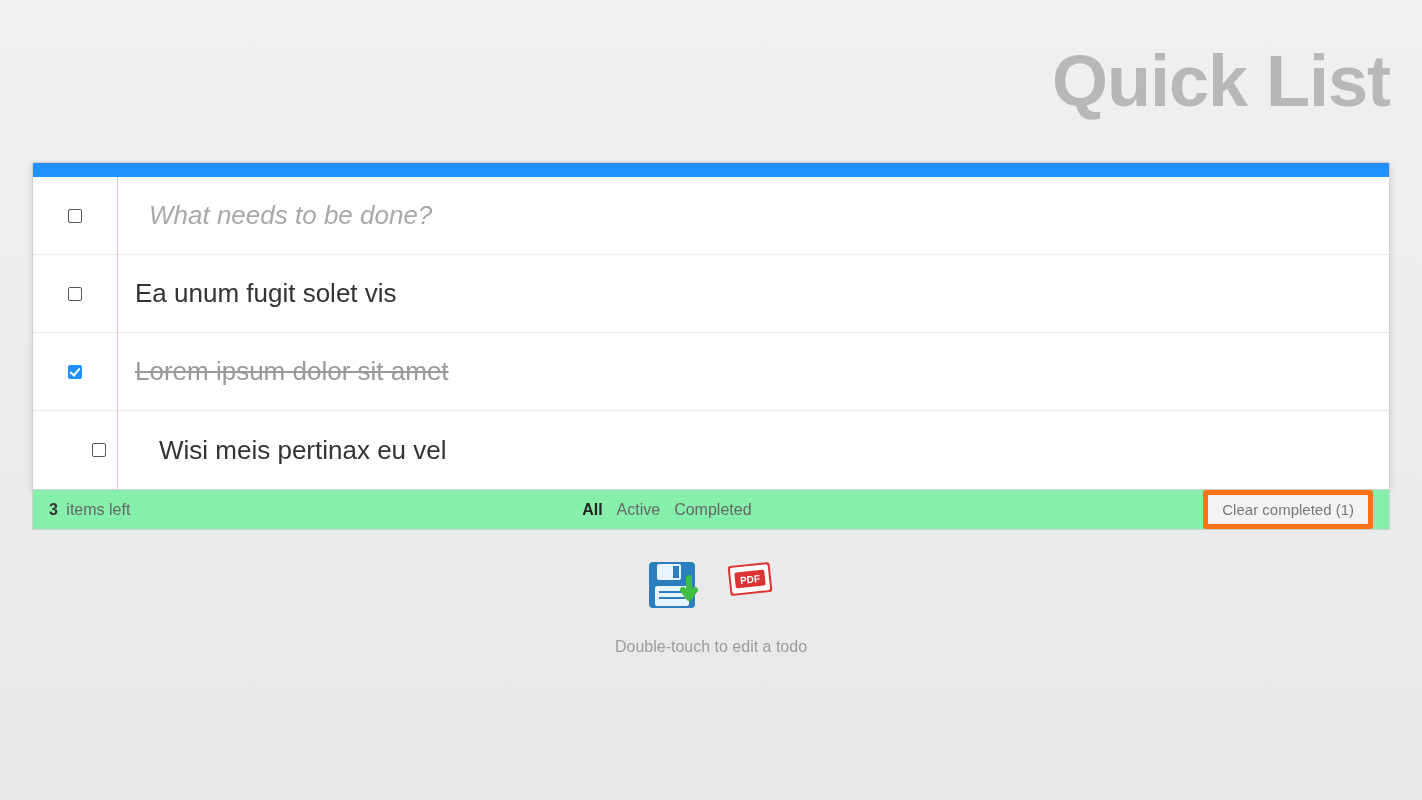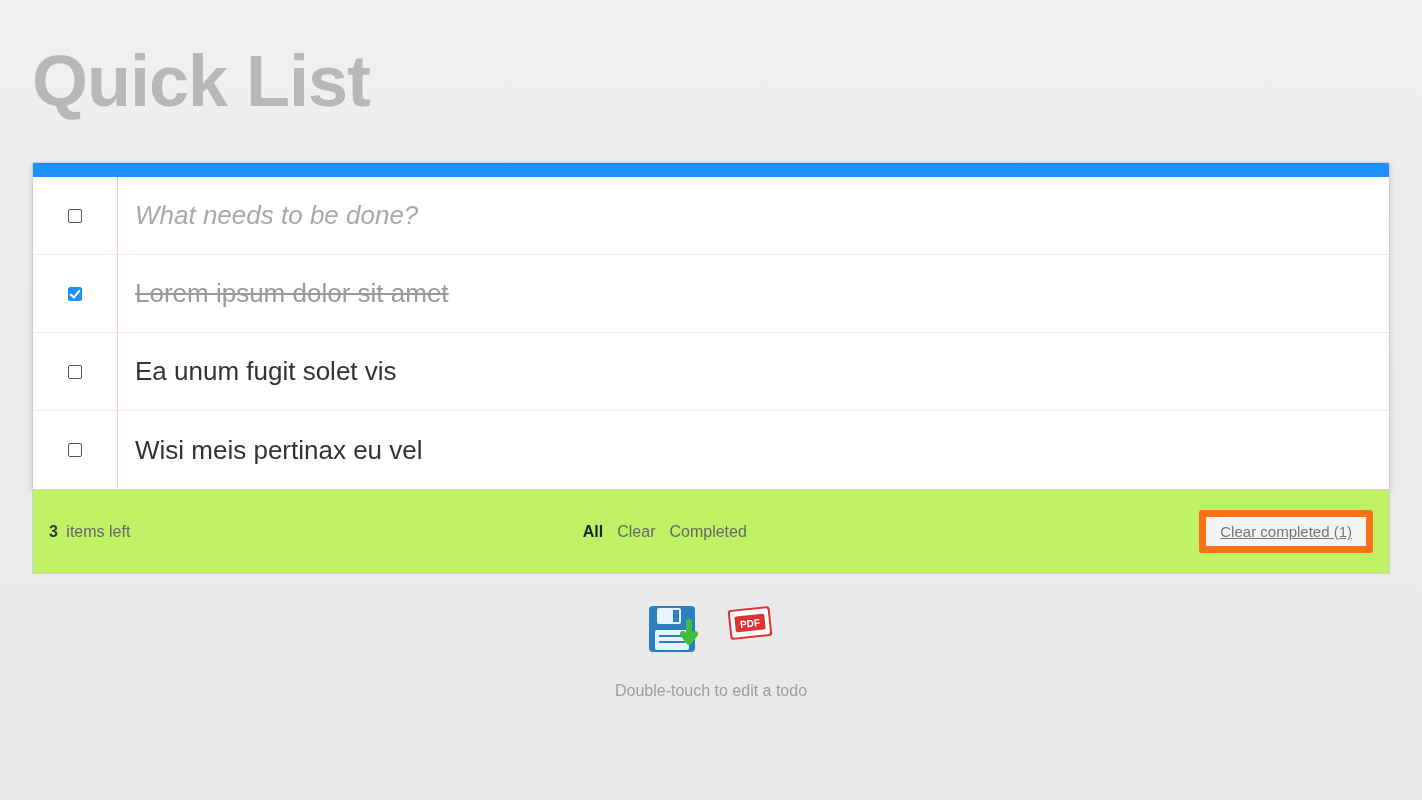--- a/index.html
+++ b/index.html
@@ -8,21 +8,21 @@
     font-family: "Helvetica Neue", Helvetica, Arial, sans-serif;
     background: #eeeeee;
     background-image: linear-gradient(#f0f0f0, #e8e8e8);
     color: #333;
     width: 1422px;
   }
   .wrap {
     padding: 0 32px;
   }
   h1.title {
-    text-align: left;
+    text-align: right;
     font-size: 72px;
     font-weight: 700;
     color: #b8b8b8;
     margin: 40px 0 40px 0;
     letter-spacing: -1px;
   }
   .card {
     background: #fff;
     border: 1px solid #d0d0d0;
     border-radius: 2px;
@@ -39,21 +39,21 @@
       linear-gradient(to right, transparent 84px, #f3c7c7 84px, #f3c7c7 85px, transparent 85px),
       #ffffff;
   }
   .row {
     display: flex;
     align-items: center;
     border-bottom: 1px dotted #d9d9d9;
     min-height: 78px;
     padding: 0 20px 0 0;
   }
-  .row:last-child { border-bottom: none; }
+  .row:last-child { border-bottom: none; margin-left: 24px; }
   .chk-cell {
     width: 84px;
     display: flex;
     align-items: center;
     justify-content: center;
     flex: 0 0 84px;
   }
   .chk {
     width: 14px;
     height: 14px;
@@ -84,53 +84,52 @@
   .todo-text.completed {
     color: #9a9a9a;
     text-decoration: line-through;
   }
   .new-input {
     border: none;
     outline: none;
     font-size: 26px;
     font-style: italic;
     color: #a9a9a9;
-    padding-left: 18px;
+    padding-left: 32px;
     flex: 1;
     background: transparent;
   }
   .new-input::placeholder { color: #a9a9a9; }
   .footer-bar {
-    background: #bef264;
+    background: #86efac;
     border: 1px solid #d0d0d0;
     border-top: none;
     display: flex;
     align-items: center;
     justify-content: space-between;
-    padding: 20px 16px;
+    padding: 0 16px;
     font-size: 16px;
     color: #666;
   }
   .footer-left b { color: #333; margin-right: 4px; }
   .filters {
     display: flex;
     gap: 14px;
     justify-content: space-between;
   }
   .filters .filter { color: #666; cursor: pointer; }
   .filters .filter.active { color: #222; font-weight: 700; }
   .clear-btn {
     background: #f3f3f3;
-    border: 7px solid #f97316;
+    border: 5px solid #f97316;
     border-radius: 3px;
     padding: 6px 14px;
     font-size: 15px;
     color: #777;
     cursor: pointer;
-    text-decoration: underline;
   }
   .below {
     text-align: center;
     margin-top: 28px;
   }
   .icon-row {
     display: flex;
     justify-content: center;
     gap: 24px;
     margin-bottom: 26px;
@@ -158,51 +157,51 @@
 
       <div class="row">
         <div class="chk-cell">
           <div class="chk"></div>
         </div>
         <input class="new-input" type="text" placeholder="What needs to be done?" style="">
       </div>
 
       <div class="row">
         <div class="chk-cell">
+          <div class="chk"></div>
+        </div>
+        <div class="todo-text">Ea unum fugit solet vis</div>
+      </div>
+
+      <div class="row">
+        <div class="chk-cell">
           <div class="chk checked"></div>
         </div>
         <div class="todo-text completed">Lorem ipsum dolor sit amet</div>
-      </div>
-
-      <div class="row">
-        <div class="chk-cell">
-          <div class="chk"></div>
-        </div>
-        <div class="todo-text">Ea unum fugit solet vis</div>
       </div>
 
 
       <div class="row">
         <div class="chk-cell">
           <div class="chk"></div>
         </div>
         <div class="todo-text">Wisi meis pertinax eu vel</div>
       </div>
 
     </div>
   </div>
 
   <div class="footer-bar">
     <div class="footer-left">
       <b>3</b>
       <span>items left</span>
     </div>
     <div class="filters">
       <span class="filter active">All</span>
-      <span class="filter">Clear</span>
+      <span class="filter">Active</span>
       <span class="filter">Completed</span>
     </div>
     <button class="clear-btn">Clear completed (1)</button>
   </div>
 
   <div class="below">
     <div class="icon-row">
       <span class="save-icon">
         <svg width="54" height="54" viewBox="0 0 54 54">
           <rect x="4" y="4" width="46" height="46" rx="4" fill="#2b7fbf"></rect>

